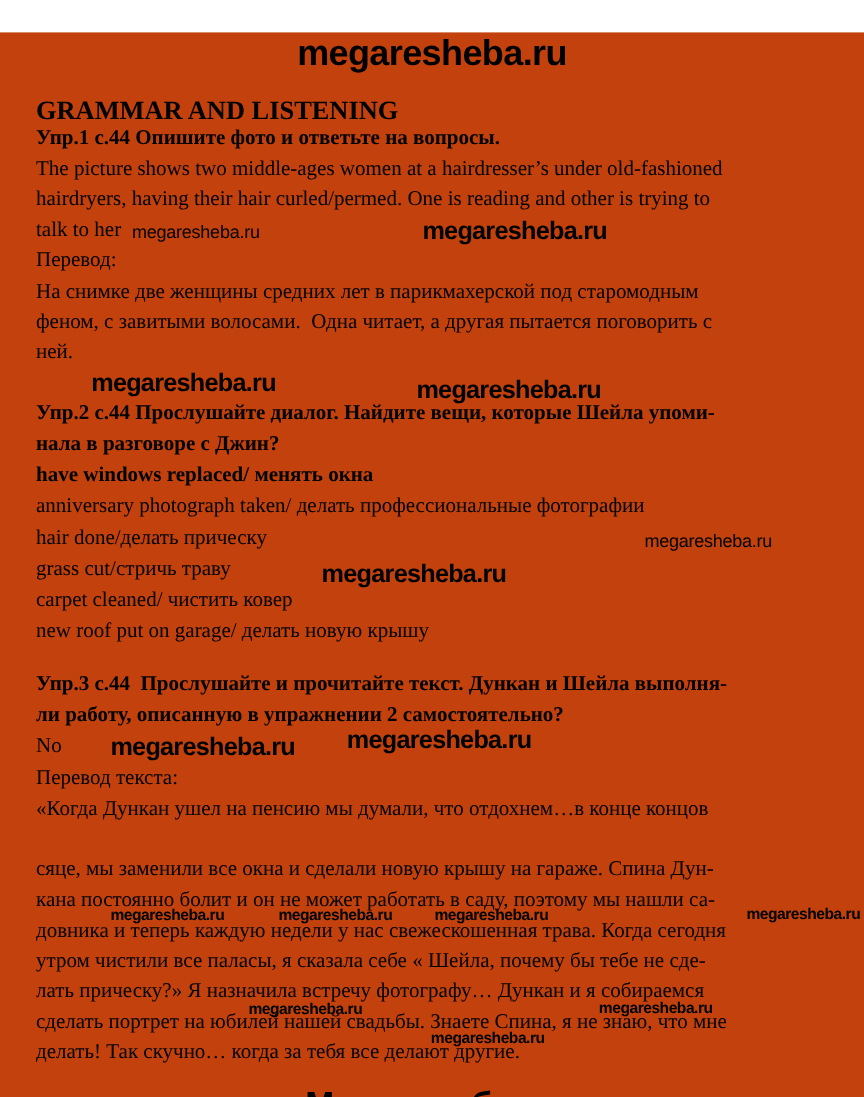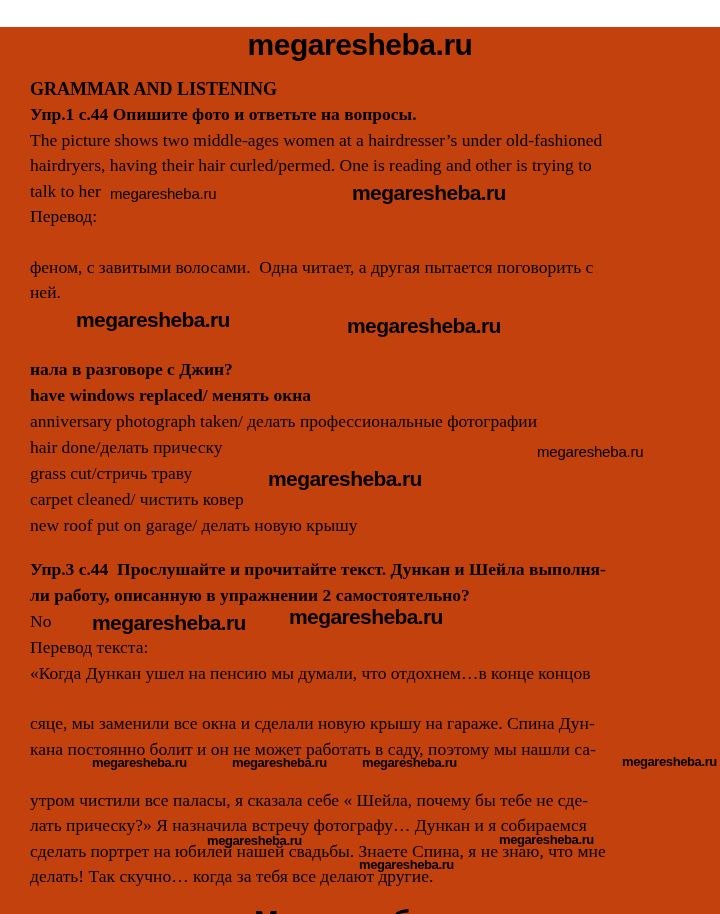--- a/index.html
+++ b/index.html
@@ -41,45 +41,48 @@
   .wm-md { font-weight: 400; font-size: 15px; letter-spacing: -0.2px; }
   .wm-sm { font-weight: 700; font-size: 13px; letter-spacing: -0.4px; }
 </style>
 </head>
 <body>
 
 <div class="page">
 
   <div class="site-title" style="top:1px; font-size:30px;">megaresheba.ru</div>
 
-  <div class="line bold" style="top:52px; font-size:18px;">GRAMMAR AND LISTENING</div>
+  <div class="line bold" style="top:52px; font-size:22px;">GRAMMAR AND LISTENING</div>
 
   <div class="line bold" style="top:77px;">Упр.1 с.44 Опишите фото и ответьте на вопросы.</div>
   <div class="line" style="top:103px;">The picture shows two middle-ages women at a hairdresser’s under old-fashioned</div>
   <div class="line" style="top:128px;">hairdryers, having their hair curled/permed. One is reading and other is trying to</div>
   <div class="line" style="top:154px;">talk to her</div>
   <div class="line" style="top:179px;">Перевод:</div>
+  <div class="line" style="top:205px;">На снимке две женщины средних лет в парикмахерской под старомодным</div>
   <div class="line" style="top:230px;">феном, с завитыми волосами.  Одна читает, а другая пытается поговорить с</div>
   <div class="line" style="top:255px;">ней.</div>
 
+  <div class="line bold" style="top:306px;">Упр.2 с.44 Прослушайте диалог. Найдите вещи, которые Шейла упоми-</div>
   <div class="line bold" style="top:332px;">нала в разговоре с Джин?</div>
   <div class="line" style="top:358px;font-weight:bold;">have windows replaced/ менять окна</div>
   <div class="line" style="top:384px;">anniversary photograph taken/ делать профессиональные фотографии</div>
   <div class="line" style="top:410px;text-align:right;">hair done/делать прическу</div>
   <div class="line" style="top:436px;">grass cut/стричь траву</div>
   <div class="line" style="top:462px;">carpet cleaned/ чистить ковер</div>
   <div class="line" style="top:488px;">new roof put on garage/ делать новую крышу</div>
 
   <div class="line bold" style="top:532px;">Упр.3 с.44  Прослушайте и прочитайте текст. Дункан и Шейла выполня-</div>
   <div class="line bold" style="top:558px;">ли работу, описанную в упражнении 2 самостоятельно?</div>
   <div class="line" style="top:584px;">No</div>
   <div class="line" style="top:610px;">Перевод текста:</div>
   <div class="line" style="top:636px;">«Когда Дункан ушел на пенсию мы думали, что отдохнем…в конце концов</div>
   <div class="line" style="top:686px;">сяце, мы заменили все окна и сделали новую крышу на гараже. Спина Дун-</div>
   <div class="line" style="top:712px;">кана постоянно болит и он не может работать в саду, поэтому мы нашли са-</div>
+  <div class="line" style="top:738px;">довника и теперь каждую недели у нас свежескошенная трава. Когда сегодня</div>
   <div class="line" style="top:763px;">утром чистили все паласы, я сказала себе « Шейла, почему бы тебе не сде-</div>
   <div class="line" style="top:788px;">лать прическу?» Я назначила встречу фотографу… Дункан и я собираемся</div>
   <div class="line" style="top:814px;">сделать портрет на юбилей нашей свадьбы. Знаете Спина, я не знаю, что мне</div>
   <div class="line" style="top:839px;">делать! Так скучно… когда за тебя все делают другие.</div>
 
   <span class="wm wm-md" style="left:110px; top:159px;">megaresheba.ru</span>
   <span class="wm wm-lg" style="left:352px; top:155px;">megaresheba.ru</span>
   <span class="wm wm-lg" style="left:76px;  top:282px;">megaresheba.ru</span>
   <span class="wm wm-lg" style="left:347px; top:288px;">megaresheba.ru</span>
   <span class="wm wm-md" style="left:537px; top:417px;">megaresheba.ru</span>

